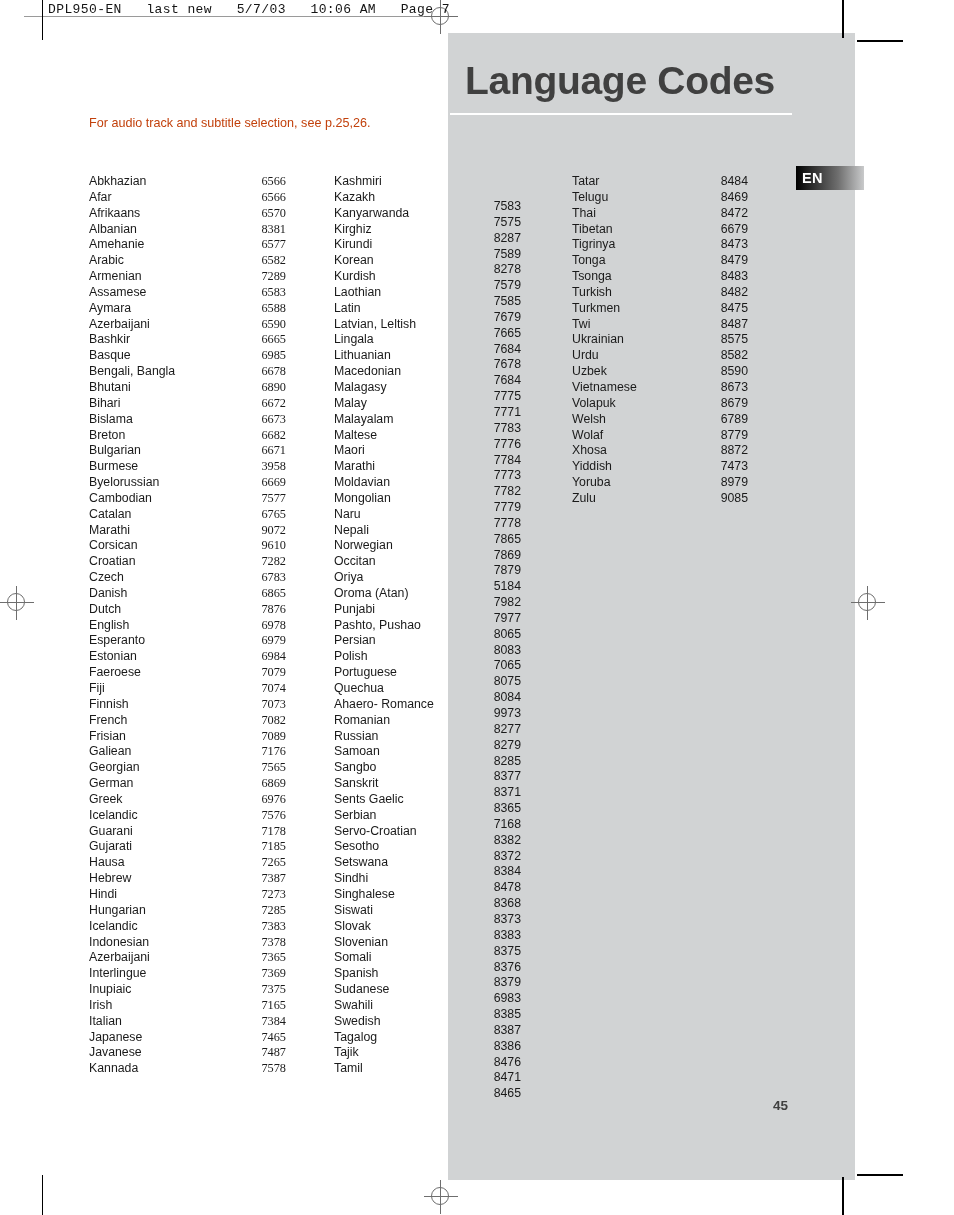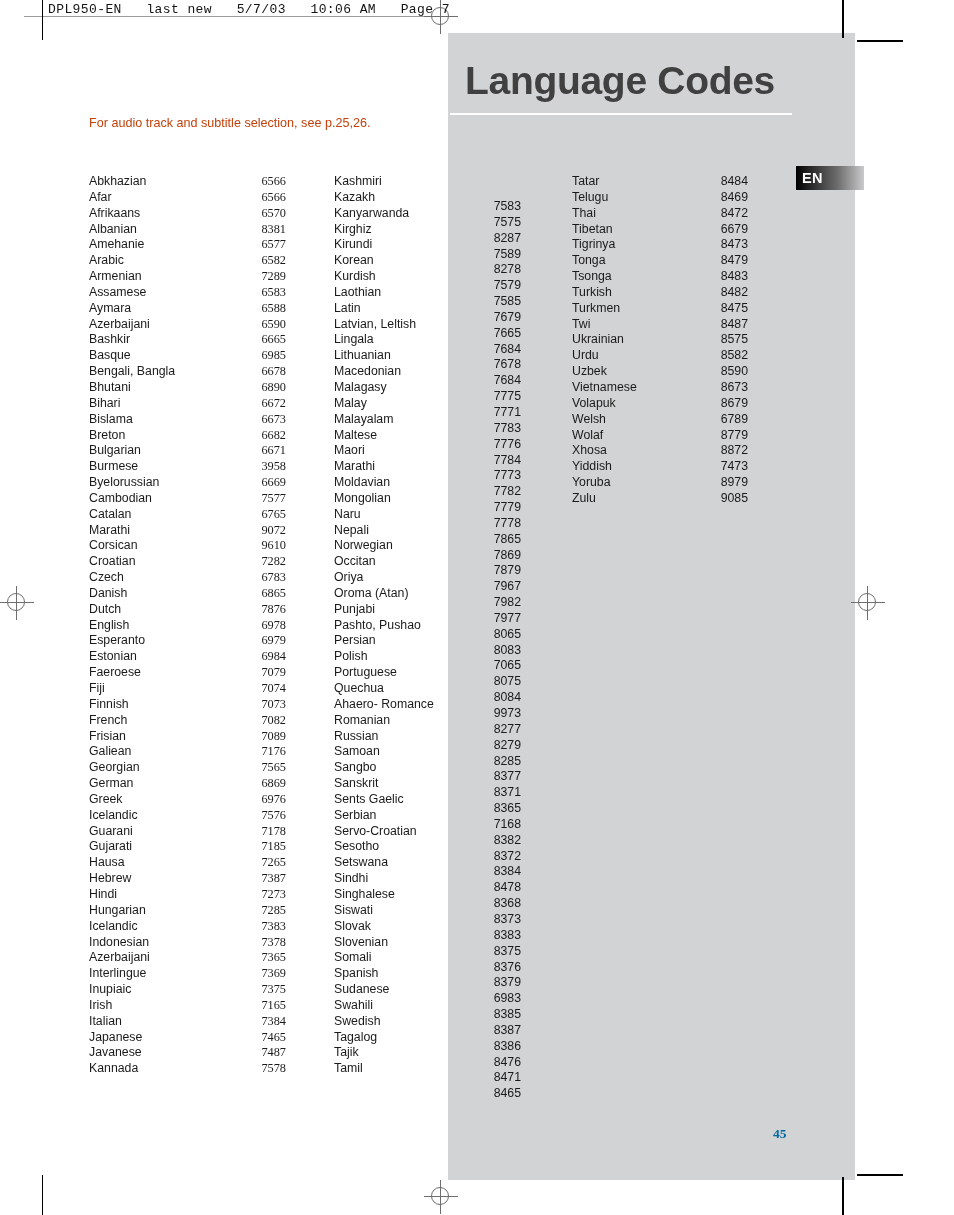--- a/index.html
+++ b/index.html
@@ -83,22 +83,22 @@
   .code{
     position:absolute;top:0;width:42px;text-align:right;
     font-size:12.3px;color:#1a1a1a;
   }
   .col-1 .code{left:155px;font-family:Liberation Serif, serif;}
   .col-2 .code{left:145px;margin-top:25px;}
   .col-3 .code{left:134px;}
 
   
   .page-num{
-    position:absolute;left:773px;top:1126px;
-    font-size:13.5px;font-weight:bold;color:#0369a1;font-family:Liberation Serif, serif;
+    position:absolute;left:773px;top:1098px;
+    font-size:13.5px;font-weight:bold;color:#404040;
   }
 </style>
 </head>
 <body>
 
 <div class="gray-panel"></div>
 
 <div class="hairline hair-tl"></div>
 <div class="runhead-rule"></div>
 <div class="crop crop-tr-v"></div>
@@ -461,21 +461,21 @@
     <div class="row">
       <span class="lang">Nepali</span>
       <span class="code">7869</span>
     </div>
     <div class="row">
       <span class="lang">Norwegian</span>
       <span class="code">7879</span>
     </div>
     <div class="row">
       <span class="lang">Occitan</span>
-      <span class="code">7967</span>
+      <span class="code">5184</span>
     </div>
     <div class="row">
       <span class="lang">Oriya</span>
       <span class="code">7982</span>
     </div>
     <div class="row">
       <span class="lang">Oroma (Atan)</span>
       <span class="code">7977</span>
     </div>
     <div class="row">

